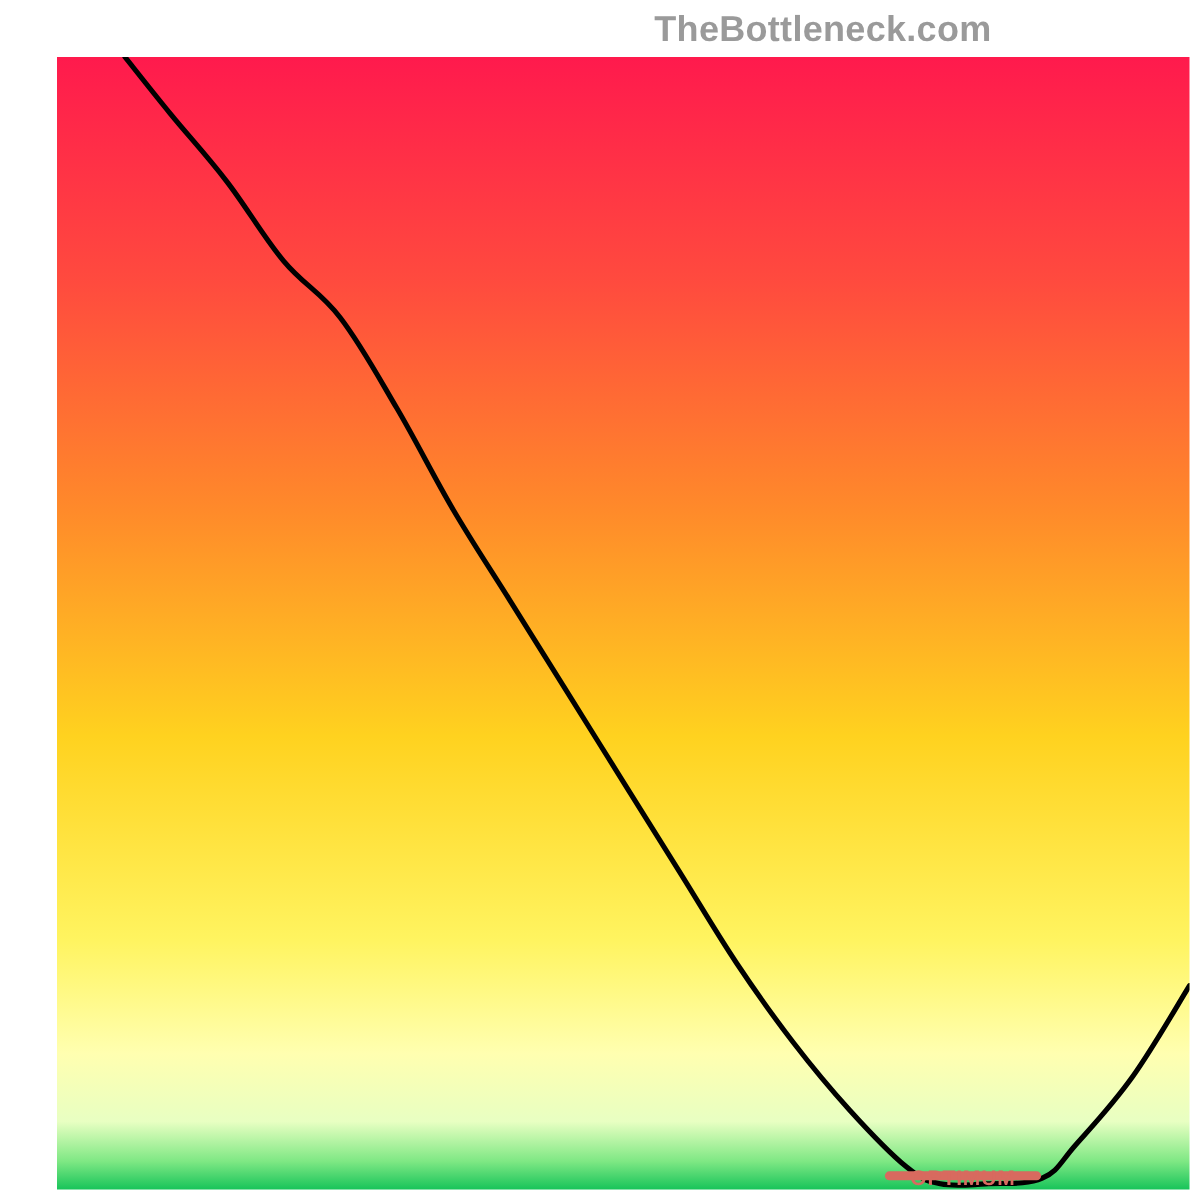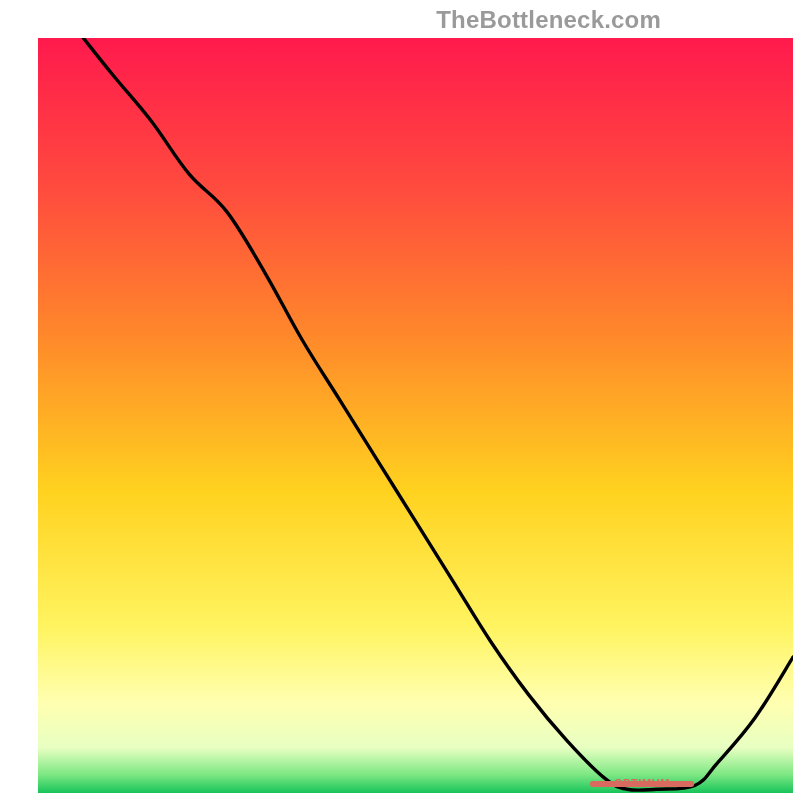--- a/index.html
+++ b/index.html
@@ -29,21 +29,21 @@
   }
   svg {
     position: absolute;
     inset: 0;
     width: 800px;
     height: 800px;
     z-index: 1;
   }
   .valley-label {
     position: absolute;
-    font-size: 11px;
+    font-size: 14px;
     font-weight: 700;
     color: #d86a5f;
     letter-spacing: 0.6px;
     z-index: 5;
     user-select: none;
     transform: translateX(-50%);
   }
 </style>
 </head>
 <body>

